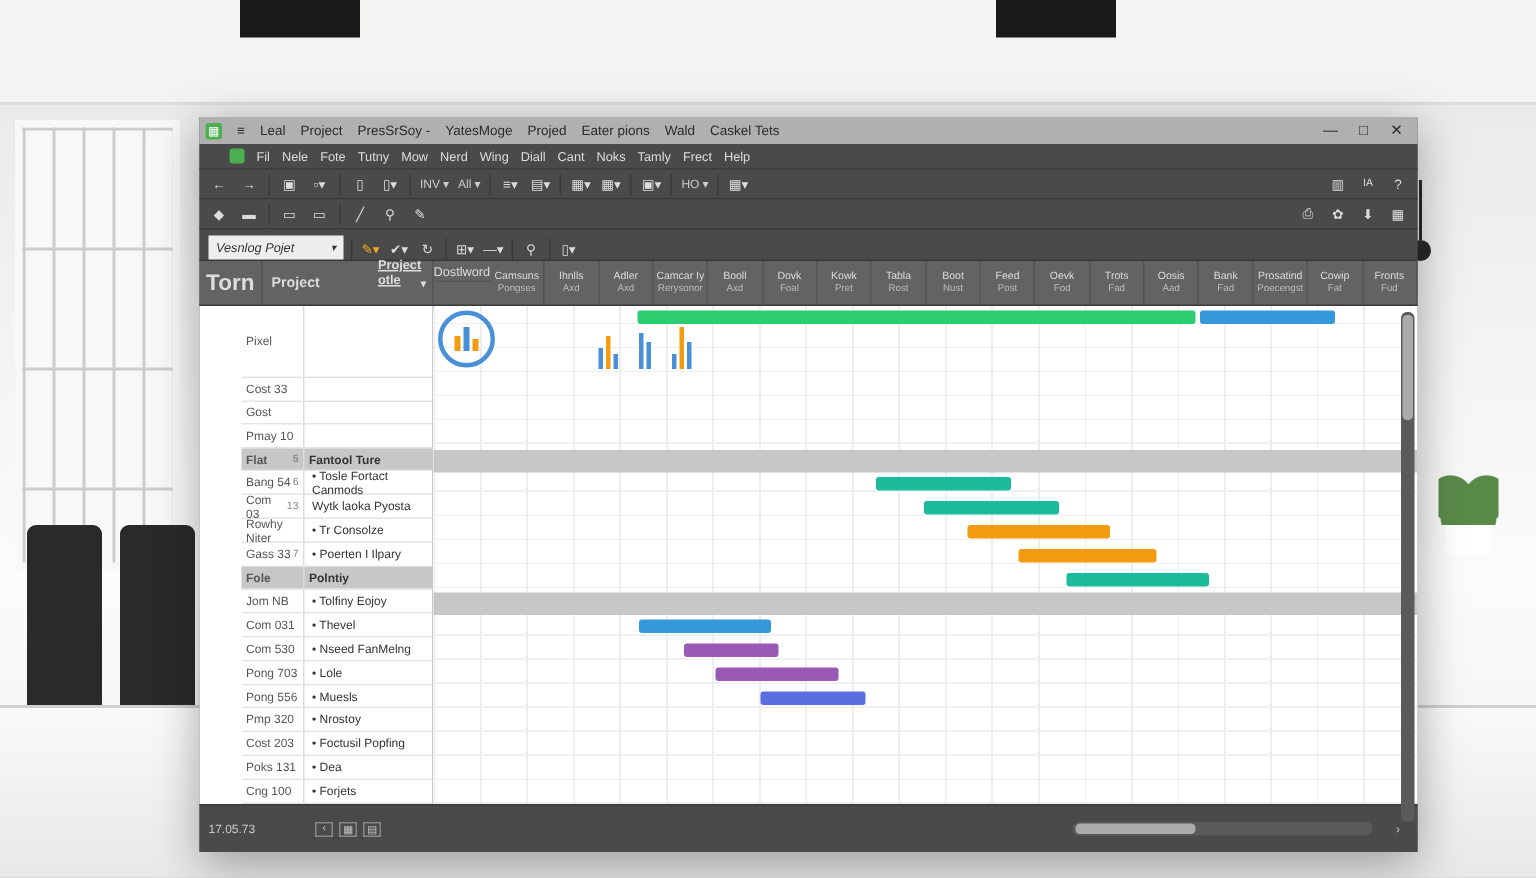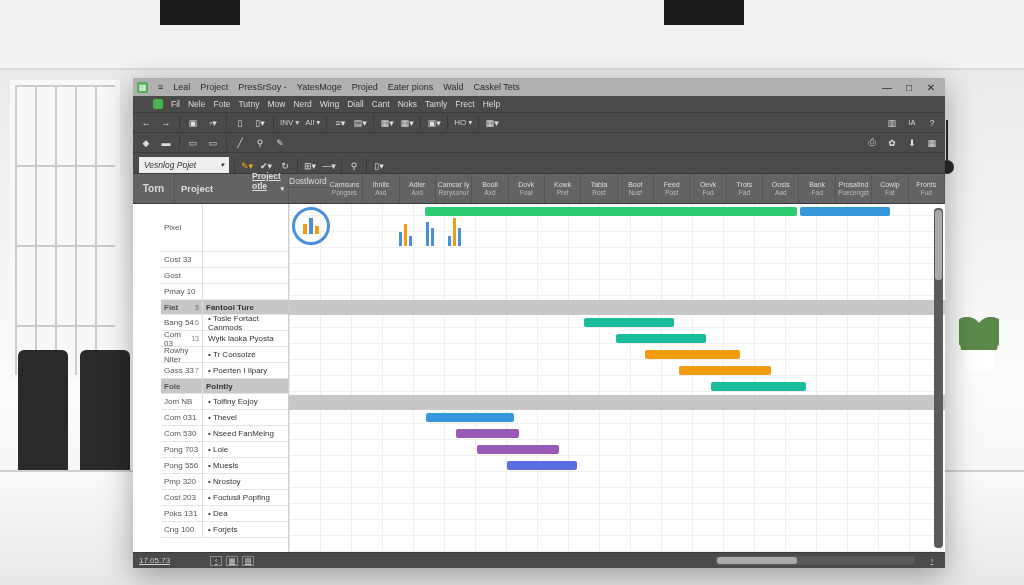--- a/index.html
+++ b/index.html
@@ -42,21 +42,21 @@
 .tbsep { width:1px; height:14px; background:#3a3a3a; }
 .tbbtn.lab{font-size:8px;color:#ccc}
 .tb .right{margin-left:auto;display:flex;gap:6px}
 
 .tb3 { height:22px; background:#4a4a4a; display:flex; align-items:flex-end; padding:0 6px; gap:5px; border-top:1px solid #3a3a3a; border-bottom:1px solid #3a3a3a; }
 .projbox { width:90px; height:16px; background:#eee; color:#333; display:flex; align-items:center; padding:0 5px; font-size:8.5px; font-style:italic; }
 .projbox .dd{margin-left:auto;font-size:7px}
 
 
 .colhead { height:30px; background:#636363; display:flex; color:#ddd; font-size:8px; border-bottom:1px solid #3a3a3a; }
-.ch-l { width:42px; border-right:1px solid #555; display:flex; align-items:center; justify-content:center; font-weight:600; font-size:10px; }
+.ch-l { width:42px; border-right:1px solid #555; display:flex; align-items:center; justify-content:center; font-weight:600; font-size:15px; }
 .ch-p { width:114px; border-right:1px solid #555; display:flex; align-items:center; padding-left:6px; font-weight:600; font-size:9.5px; position:relative; }
 .ch-p .dd{position:absolute;right:4px;font-size:7px}
 .ch-tl { flex:1; display:flex; flex-direction:row; }
 .ch-top { height:14px; display:flex; align-items:center; justify-content:center; border-bottom:1px solid #555; font-size:8.5px; }
 .ch-top .proj-title{position:absolute;right:46px;font-weight:600;text-decoration:underline;}
 .ch-bot { flex:1; display:flex; }
 .ch-col { flex:1; border-right:1px solid #555; display:flex; flex-direction:column; align-items:center; justify-content:center; font-size:7px; line-height:1.1; text-align:center; padding:1px; }
 .ch-col .sub{font-size:6.5px;color:#bbb}
 
 
@@ -83,21 +83,21 @@
 .mini { position:absolute; left:110px; top:8px; display:flex; align-items:flex-end; gap:3px; height:34px; }
 .mini i{display:block;width:3px;background:#4a90d9}
 .mini i.o{background:#f39c12}
 .mini .grp{display:flex;gap:2px;align-items:flex-end}
 
 
 .bar { position:absolute; height:9px; border-radius:2px; top:3px; }
 .g{background:#2ecc71}.b{background:#3498db}.o{background:#f39c12}.t{background:#1abc9c}.p{background:#9b59b6}.bl{background:#5b6ee1}
 
 
-.status { height:16px; background:#4a4a4a; border-top:1px solid #3a3a3a; display:flex; align-items:center; padding:0 6px; color:#ccc; font-size:8px; gap:10px;text-decoration:underline; }
+.status { height:32px; background:#4a4a4a; border-top:1px solid #3a3a3a; display:flex; align-items:center; padding:0 6px; color:#ccc; font-size:8px; gap:10px; }
 .status .sbtns{display:flex;gap:4px;margin-left:30px}
 .status .sbtns div{width:12px;height:10px;border:1px solid #888;display:flex;align-items:center;justify-content:center;font-size:7px}
 .hscroll{margin-left:auto;width:200px;height:9px;background:#5a5a5a;border-radius:4px;position:relative}
 .hscroll::before{content:"";position:absolute;left:2px;top:1px;width:80px;height:7px;background:#aaa;border-radius:3px}
 .vscroll{position:absolute;right:2px;top:130px;bottom:20px;width:9px;background:#5a5a5a;border-radius:4px}
 .vscroll::before{content:"";position:absolute;top:2px;left:1px;height:70px;width:7px;background:#aaa;border-radius:3px}
 </style>
 </head>
 <body>
 

